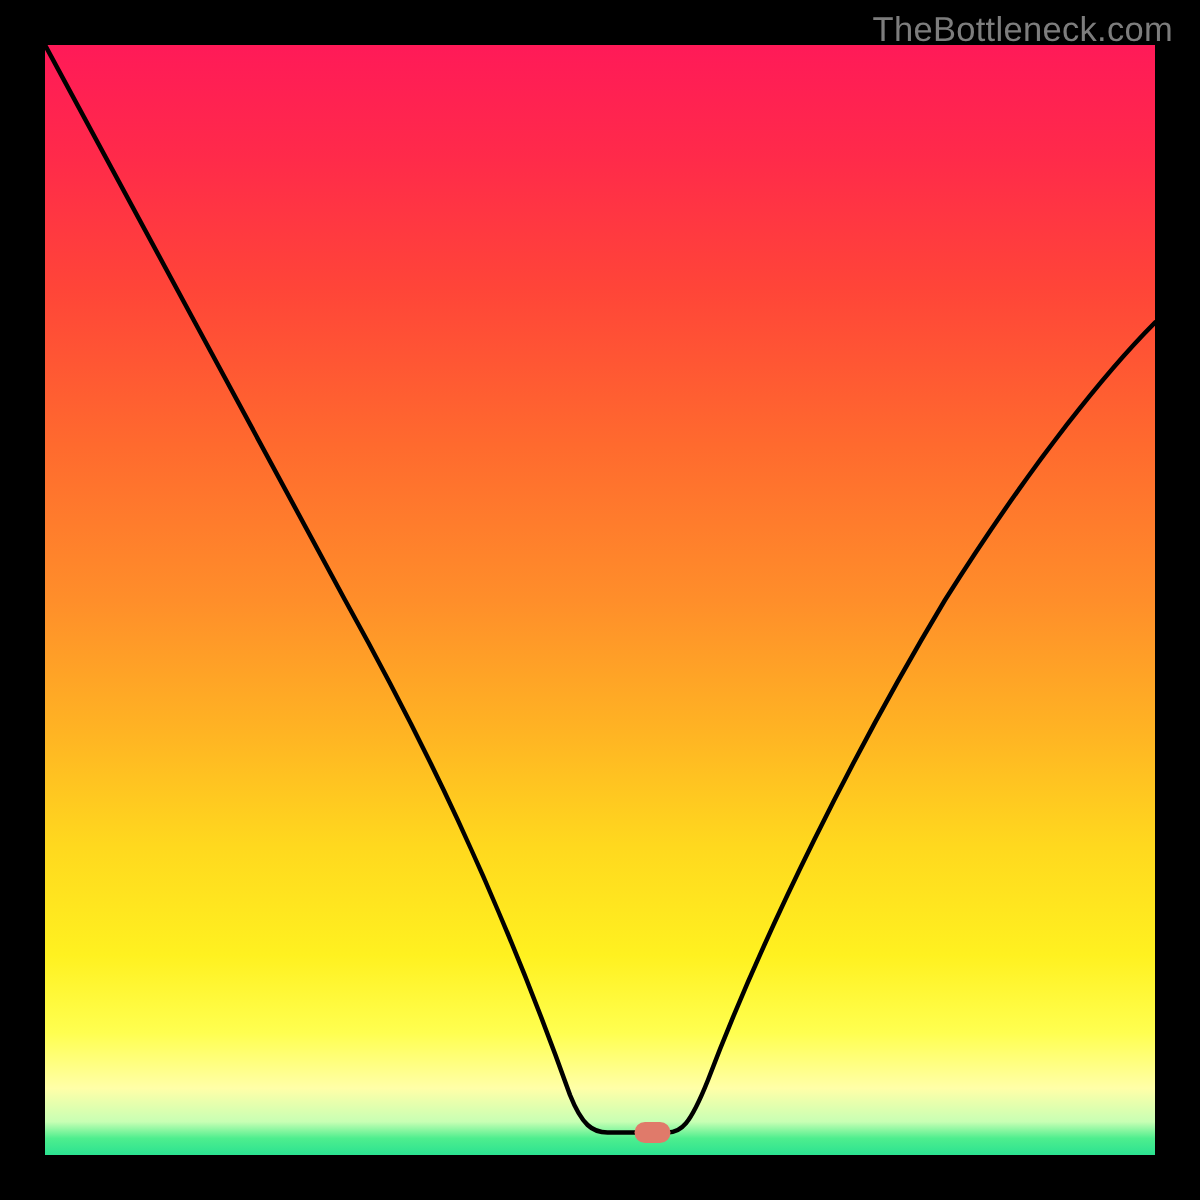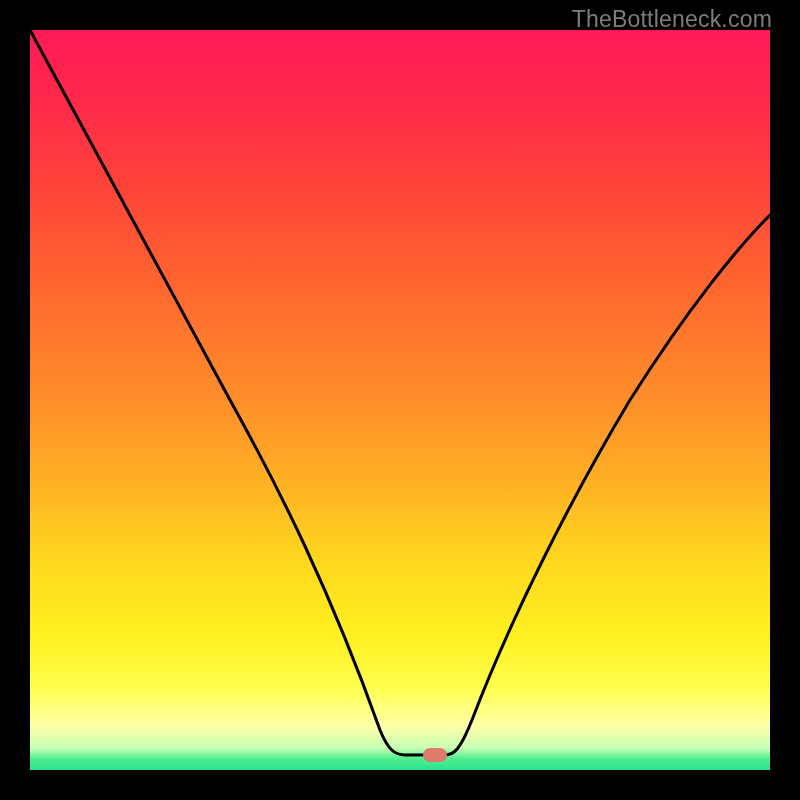--- a/index.html
+++ b/index.html
@@ -56,21 +56,21 @@
     stroke-linejoin: round;
   }
   .marker {
     position: absolute;
     background: #e07a6a;
     border-radius: 999px;
   }
   .watermark {
     position: absolute;
     top: 6px;
-    right: 28px;
+    right: 18px;
     color: #7d7d7d;
     font-size: 23px;
     font-weight: 500;
     letter-spacing: 0.2px;
     user-select: none;
   }
 </style>
 </head>
 <body>
 

